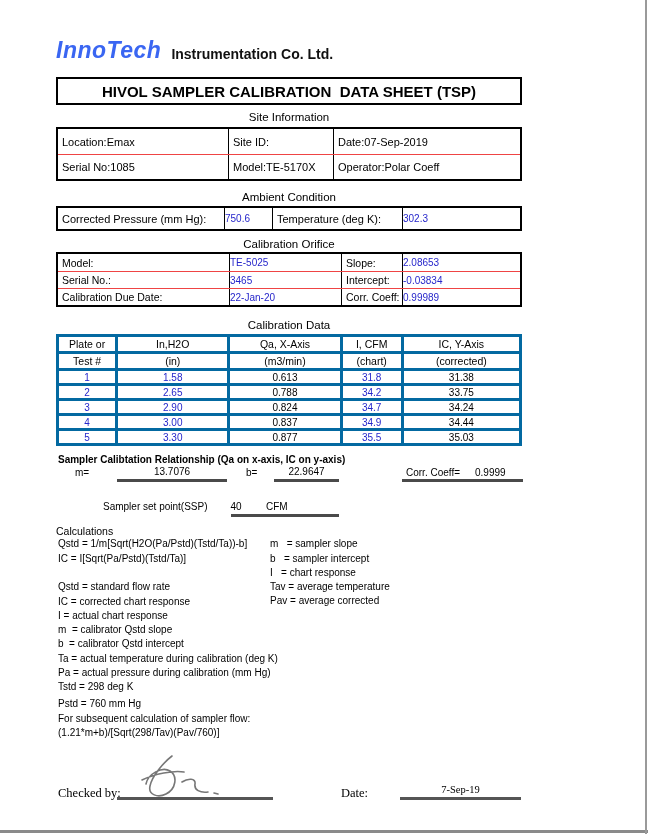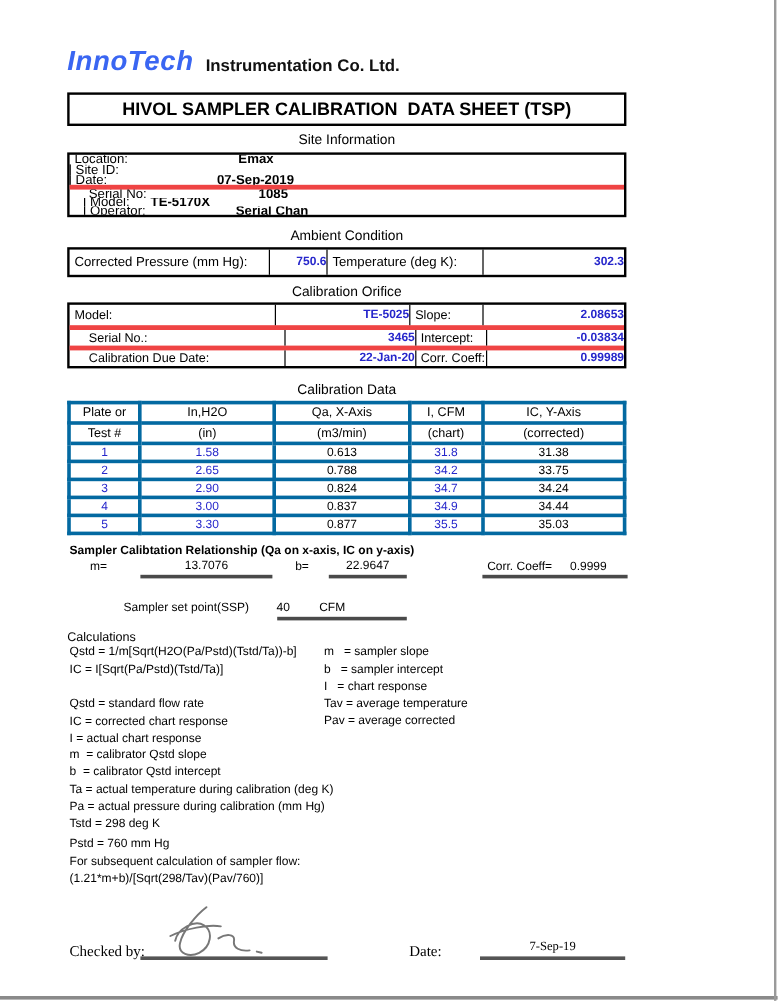--- a/index.html
+++ b/index.html
@@ -17,31 +17,31 @@
   .chinese { margin-top:3px; font-size:13px; letter-spacing:5px; color:#808080; }
 
   .title-box { margin-top:13px; height:28px; border:2px solid #000; display:flex; align-items:center; justify-content:center; }
   .title-box span { font-size:15px; font-weight:bold; white-space:pre; }
 
   .section-heading { margin-top:5px; height:14px; text-align:center; font-size:11.5px; line-height:14px; }
 
   
   .tbl { border:2px solid #000; width:466px; }
   .trow { display:flex; }
-  .trow + .trow { border-top:4px solid #ef4444;padding-left:12px; }
+  .trow + .trow { border-top:1px solid #ef4444; }
   .tcell { display:flex; align-items:center; overflow:hidden; }
   .tcell + .tcell { border-left:1px solid #000; }
   .lbl { font-size:11px; padding-left:4px; white-space:nowrap; }
-  .val { flex:1; text-align:right; font-size:11px;font-weight:bold; }
+  .val { flex:1; text-align:left; font-size:11px; }
   .val.blue, .blue { color:#2626cb; }
   .val.small { font-size:10px; }
 
   
   .site-table { margin-top:3px; }
-  .site-table .trow { height:25px;flex-direction:column; }
+  .site-table .trow { height:25px; }
 
   
   .ambient-table { margin-top:2px; }
   .ambient-table .trow { height:21px; }
 
   
   .orifice-table { margin-top:1px; }
   .orifice-table .trow { height:17px; }
   .orifice-table .lbl { font-size:10.5px; }
 
@@ -110,21 +110,21 @@
         <div class="tcell" style="width:170px">
           <span class="lbl">Serial No:</span>
           <span class="val">1085</span>
         </div>
         <div class="tcell" style="width:105px">
           <span class="lbl">Model:</span>
           <span class="val">TE-5170X</span>
         </div>
         <div class="tcell" style="width:187px">
           <span class="lbl">Operator:</span>
-          <span class="val">Serial Chan</span>
+          <span class="val">Polar Coeff</span>
         </div>
       </div>
     </div>
 
     <div class="section-heading" style="margin-top:9px">Ambient Condition</div>
     <div class="tbl ambient-table">
       <div class="trow">
         <div class="tcell" style="width:166px">
           <span class="lbl">Corrected Pressure (mm Hg):</span>
         </div>

